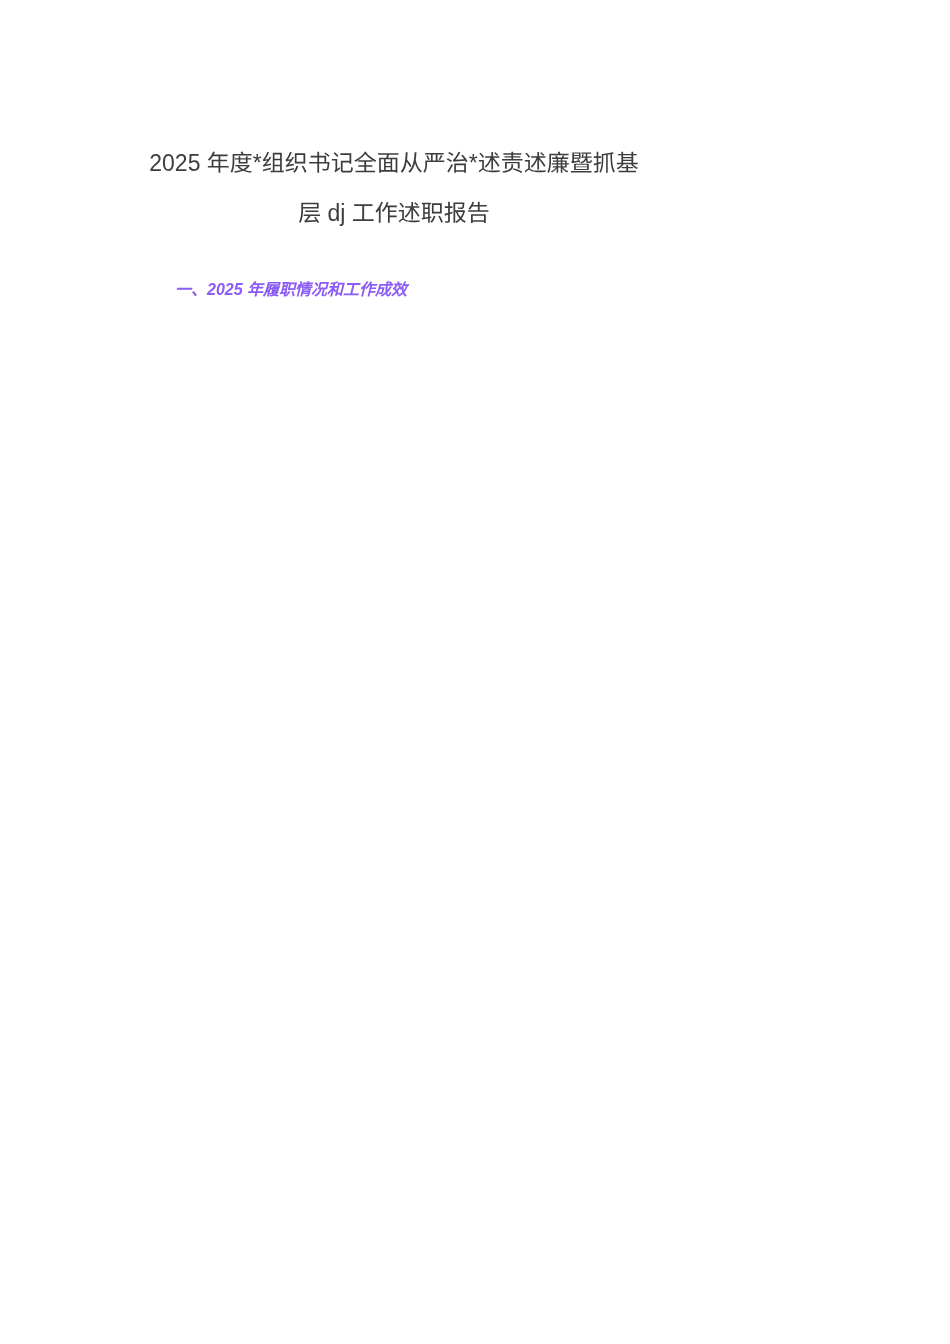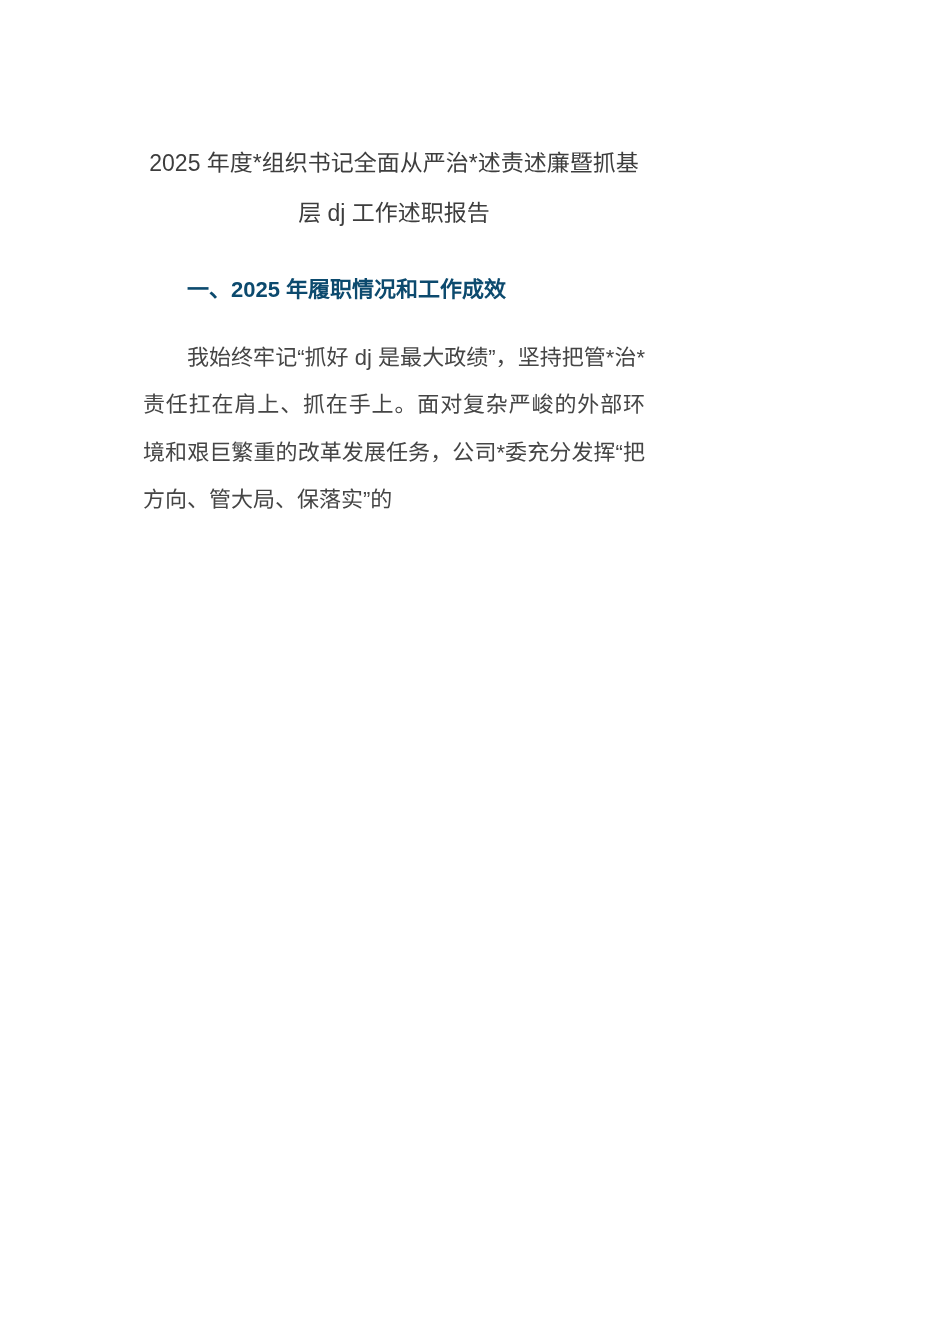--- a/index.html
+++ b/index.html
@@ -33,31 +33,31 @@
     font-size: 22px;
     line-height: 47.5px;
     color: #454545;
     text-align: justify;
     text-justify: inter-ideograph;
     text-indent: 2em;
     word-break: break-all;
   }
   .heading {
     margin: 28px 0 14px 0;
-    font-size: 22px;
+    font-size: 16px;
     font-weight: 700;
     line-height: 47.5px;
-    color: #0c4a6e;
+    color: #8b5cf6;
     text-indent: 2em;
+    font-style: italic;
   }
 </style>
 </head>
 <body>
 
 <div class="page">
   <h1 class="title">2025 年度*组织书记全面从严治*述责述廉暨抓基层 dj 工作述职报告</h1>
 
 
 
   <h2 class="heading">一、2025 年履职情况和工作成效</h2>
 
-  <p class="para">我始终牢记“抓好 dj 是最大政绩”，坚持把管*治*责任扛在肩上、抓在手上。面对复杂严峻的外部环境和艰巨繁重的改革发展任务，公司*委充分发挥“把方向、管大局、保落实”的</p>
 </div>
 
 </body></html>

